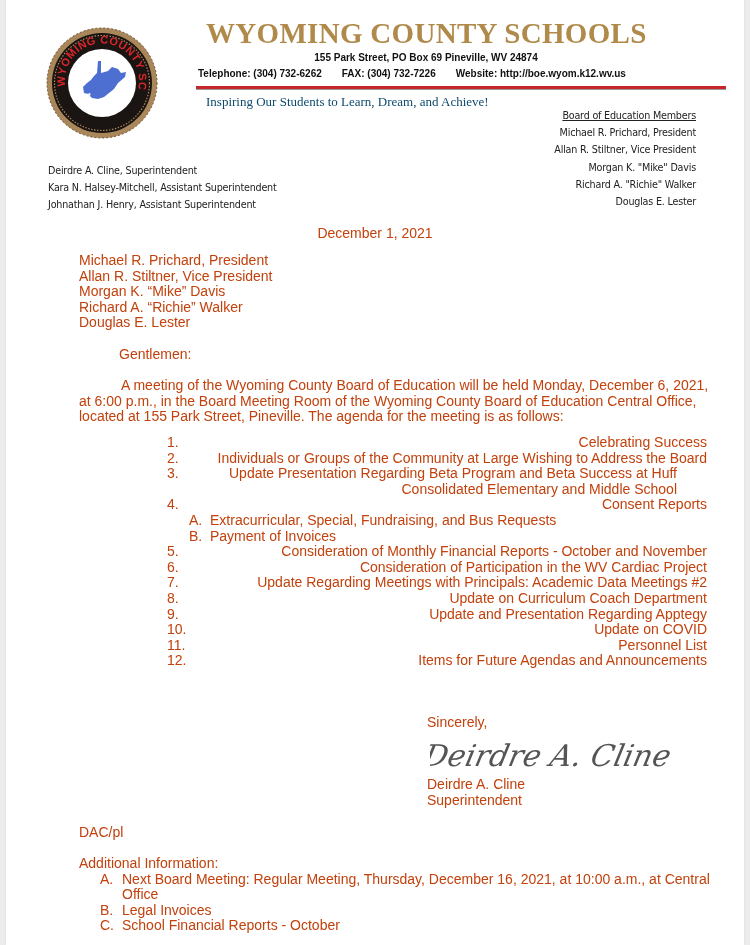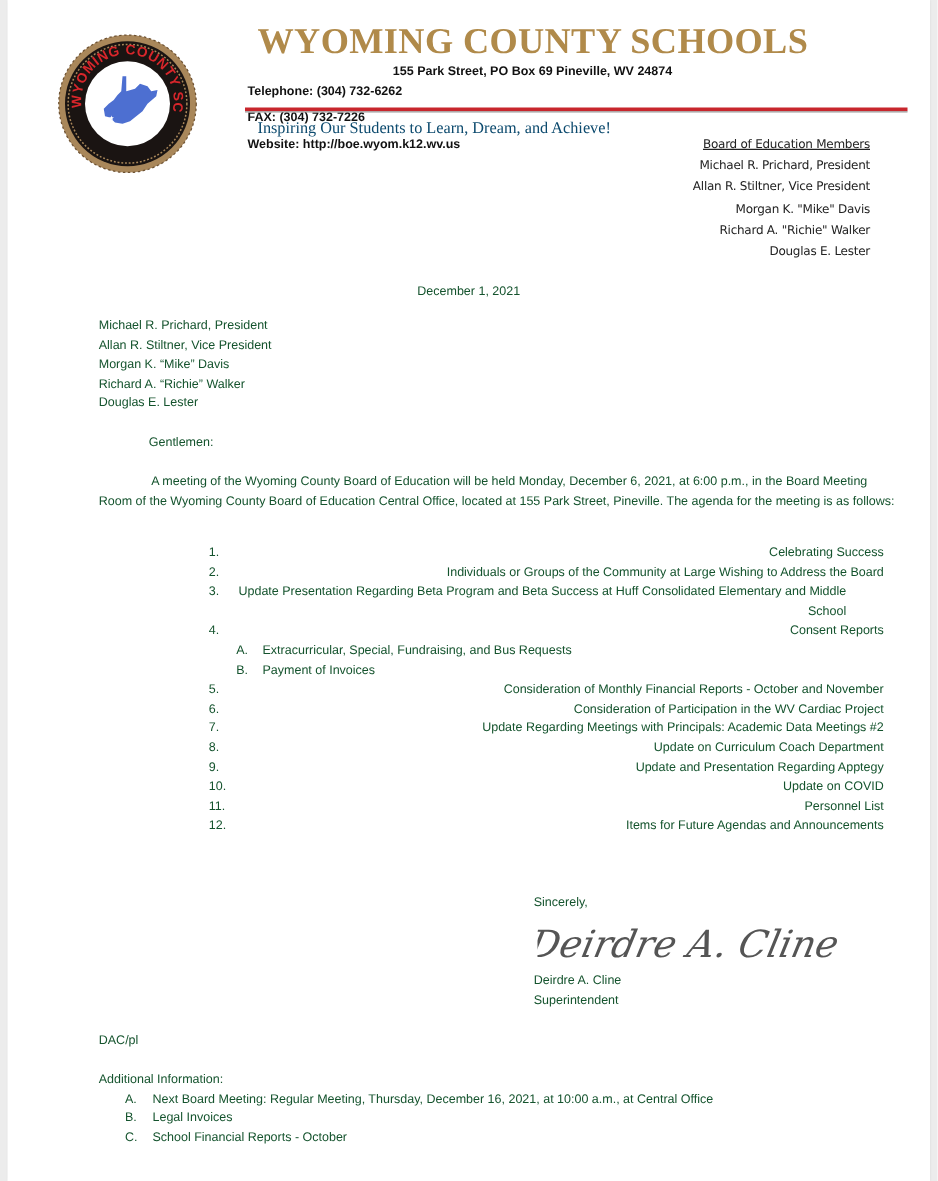--- a/index.html
+++ b/index.html
@@ -22,21 +22,21 @@
       font-family: "Liberation Serif", serif; font-weight: bold; font-size: 29px;
       color: #b08a4a; letter-spacing: 0.3px; white-space: nowrap;
     }
     .lh-address {
       position: absolute; left: 200px; top: 52px; width: 440px; text-align: center;
       font-size: 10px; font-weight: bold; color: #111; white-space: nowrap;
     }
     .lh-contact {
       position: absolute; left: 192px; top: 68px; width: 460px;
       font-size: 10px; font-weight: bold; color: #111; white-space: nowrap;
-      display: flex; gap: 10px; flex-direction: column;
+      display: flex; gap: 20px;
     }
     .lh-rule {
       position: absolute; left: 190px; top: 86px; width: 530px; height: 3px;
       background: #c8262d;
     }
     .lh-rule2 {
       position: absolute; left: 190px; top: 89px; width: 530px; height: 1px;
       background: #9a9a9a;
     }
     .lh-tagline {
@@ -51,21 +51,21 @@
       color: #222; letter-spacing: -0.2px;
     }
     .board .board-heading { text-decoration: underline; }
     
     .supts {
       position: absolute; left: 42px; top: 162px;
       font-family: "DejaVu Sans", sans-serif; font-size: 9.6px; line-height: 17.2px;
       color: #222; letter-spacing: -0.2px;
     }
     
-    .body-text { font-size: 10px; line-height: 15.6px; color: #14532d; }
+    .body-text { font-size: 14px; line-height: 15.6px; color: #c2410c; }
     .date { position: absolute; left: 0; width: 750px; top: 226px; text-align: center; }
     .addressees { position: absolute; left: 79px; top: 253px; }
     .salutation { position: absolute; left: 79px; top: 347px; margin-left: 40px; }
     .intro { position: absolute; left: 79px; top: 378px; width: 640px; }
     .intro .indent { display: inline-block; width: 42px; }
     .agenda { position: absolute; left: 167px; top: 435px; width: 540px; }
     .agenda-item { display: flex; }
     .agenda-item .num { width: 22px; flex: 0 0 22px; }
     .agenda-item .txt { flex: 1; text-align: right; }
     .sub-item { display: flex; padding-left: 22px; }
@@ -115,20 +115,25 @@
 
   <div class="board">
     <div class="board-heading">Board of Education Members</div>
     <div>Michael R. Prichard, President</div>
     <div>Allan R. Stiltner, Vice President</div>
     <div>Morgan K. "Mike" Davis</div>
     <div>Richard A. "Richie" Walker</div>
     <div>Douglas E. Lester</div>
   </div>
 
+  <div class="supts">
+    <div>Deirdre A. Cline, Superintendent</div>
+    <div>Kara N. Halsey-Mitchell, Assistant Superintendent</div>
+    <div>Johnathan J. Henry, Assistant Superintendent</div>
+  </div>
 </div>
 
 <div class="body-text date">December 1, 2021</div>
 
 <div class="body-text addressees">
   <div>Michael R. Prichard, President</div>
   <div>Allan R. Stiltner, Vice President</div>
   <div>Morgan K. “Mike” Davis</div>
   <div>Richard A. “Richie” Walker</div>
   <div>Douglas E. Lester</div>

